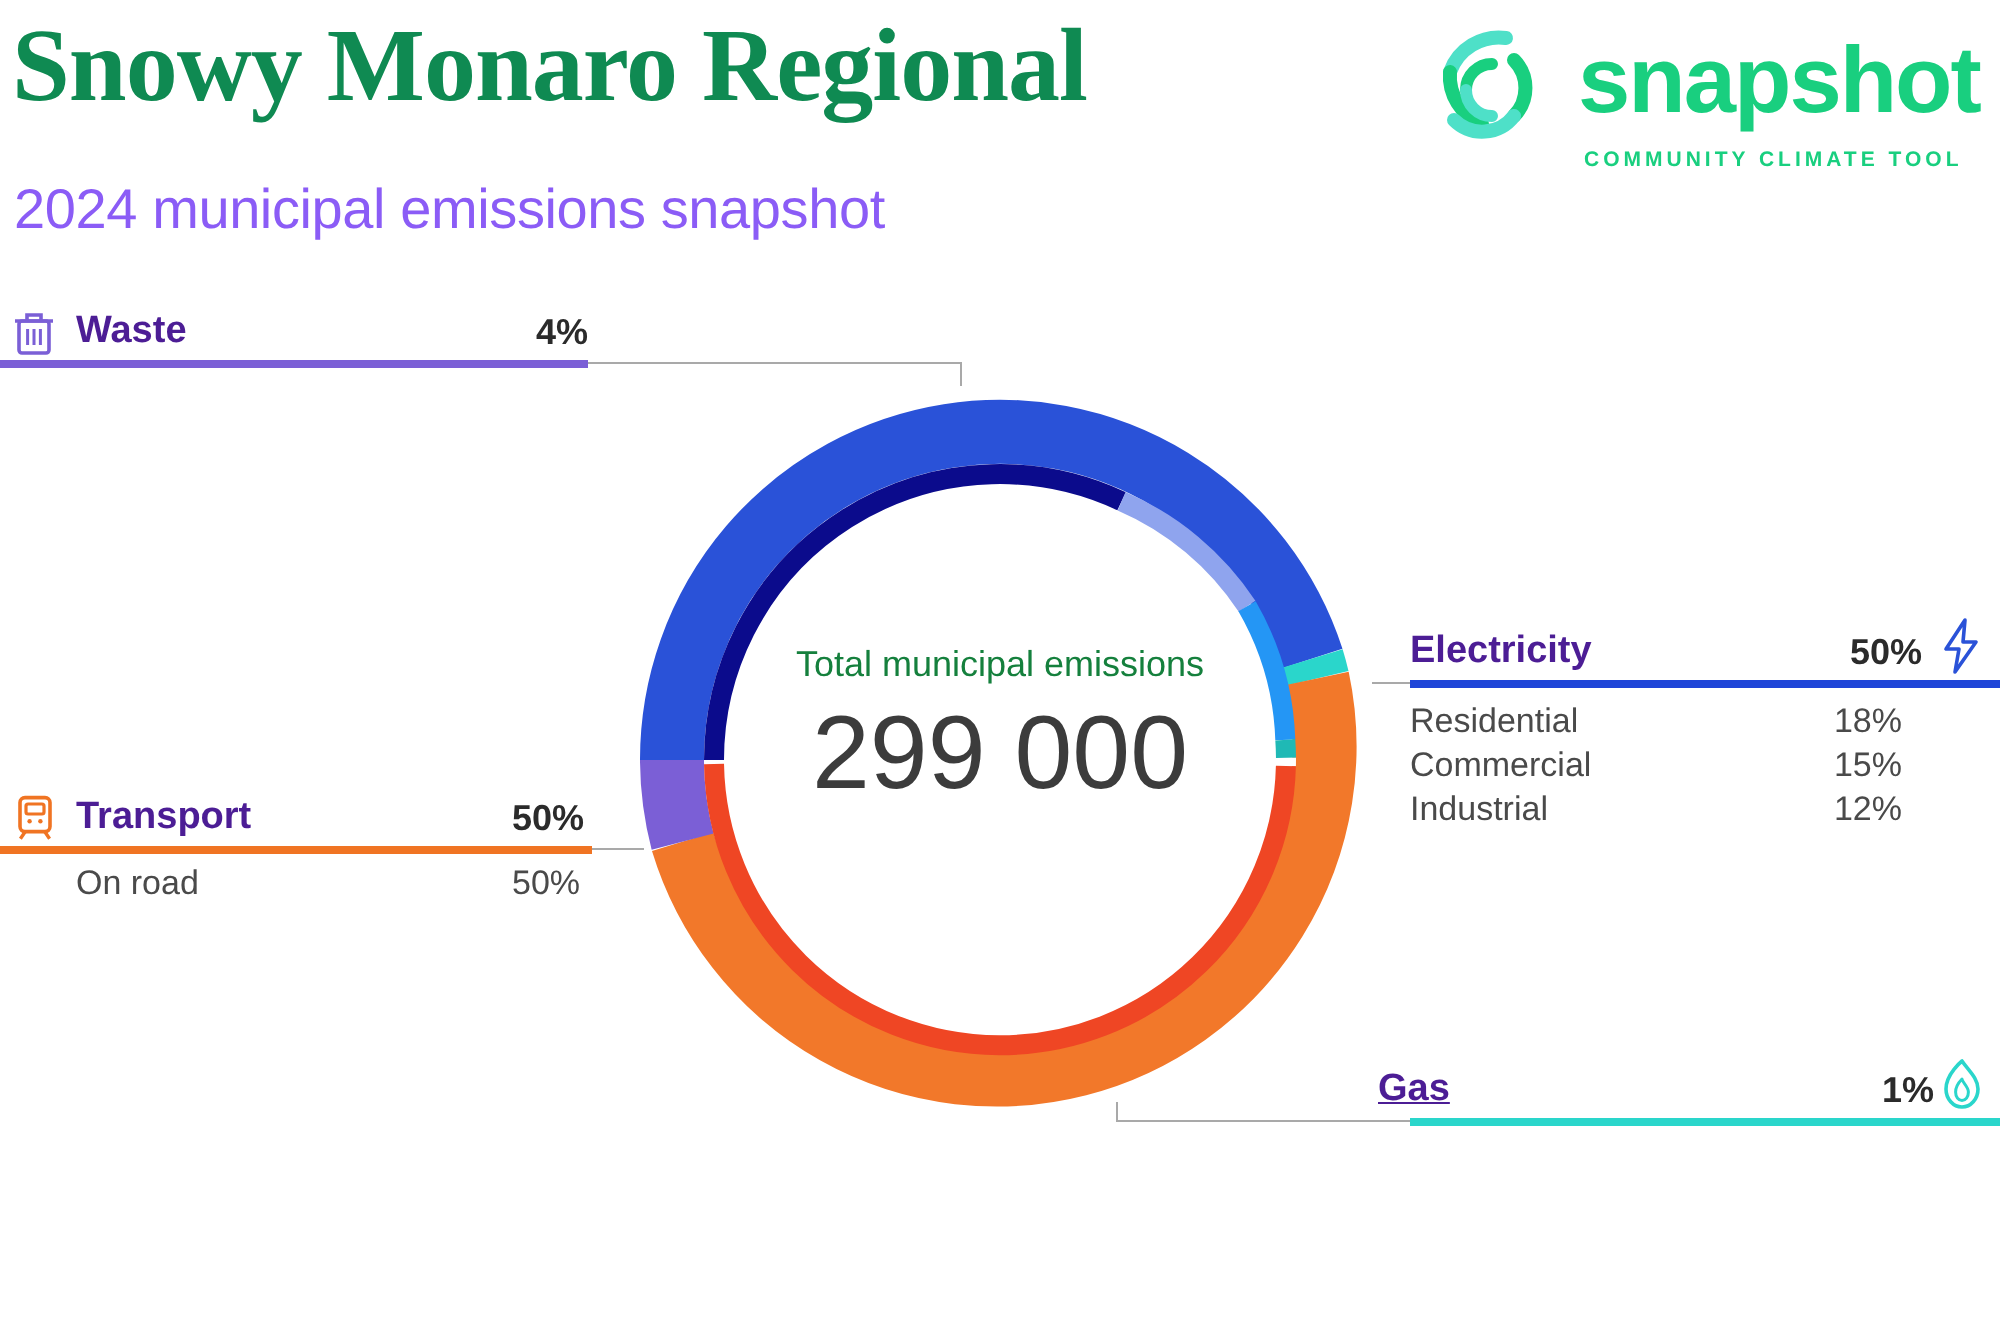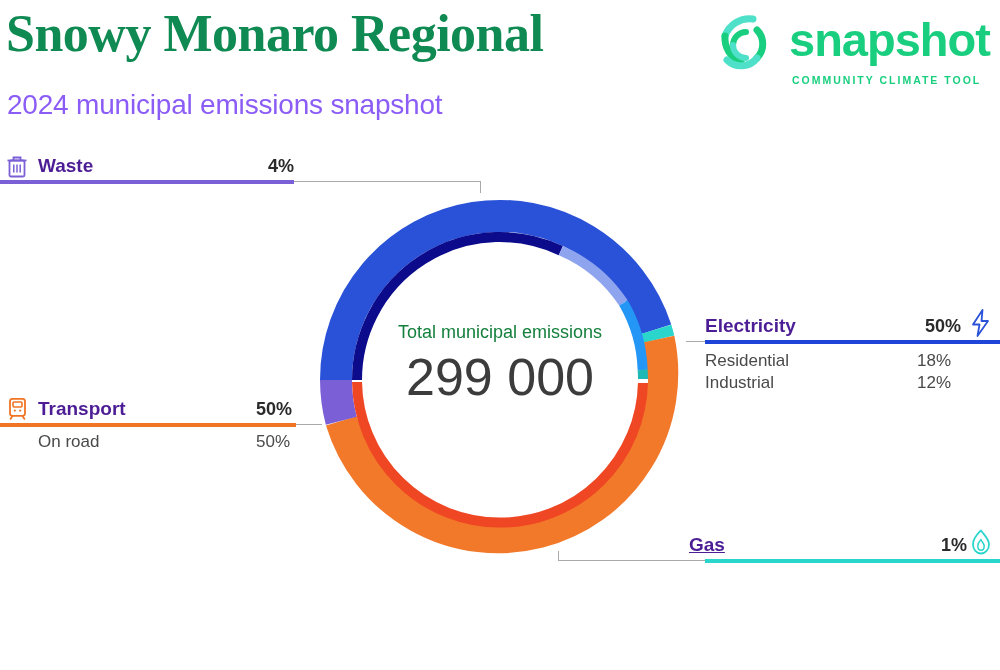--- a/index.html
+++ b/index.html
@@ -198,20 +198,24 @@
       </svg>
     </div>
     <div class="leader leader-h" style="left:0px;top:31px;width:19px;"></div>
     <div class="legend-bar" style="left:19px;top:30px;width:295px;background:#1f45d8;"></div>
 
     <div class="sub-row" style="top:10px;">
       <div class="sub-name" style="left:19px;text-align:center;">Residential</div>
       <div class="sub-pct" style="left:210px;width:55px;text-align:right;">18%</div>
     </div>
     <div class="sub-row" style="top:10px;">
+      <div class="sub-name" style="left:19px;">Commercial</div>
+      <div class="sub-pct" style="left:210px;width:55px;">15%</div>
+    </div>
+    <div class="sub-row" style="top:10px;">
       <div class="sub-name" style="left:19px;">Industrial</div>
       <div class="sub-pct" style="left:210px;width:55px;">12%</div>
     </div>
   </div>
 
   <div class="legend" style="left:558px;top:529px;width:442px;">
     <div class="legend-head">
       <div class="legend-name" style="left:131px;text-decoration:underline;">Gas</div>
       <div class="legend-pct" style="left:383px;">1%</div>
     </div>

